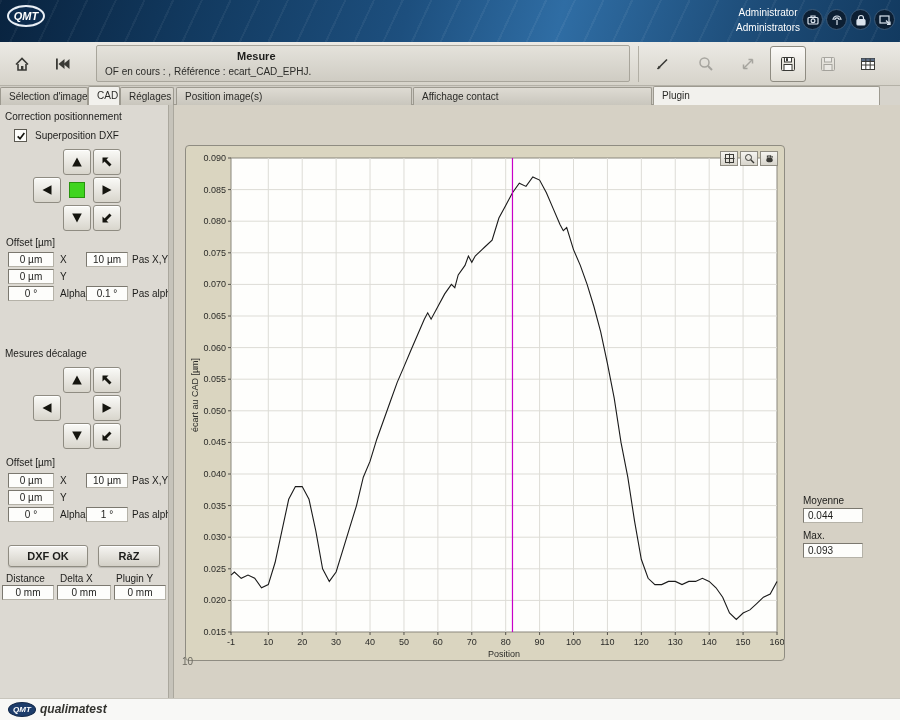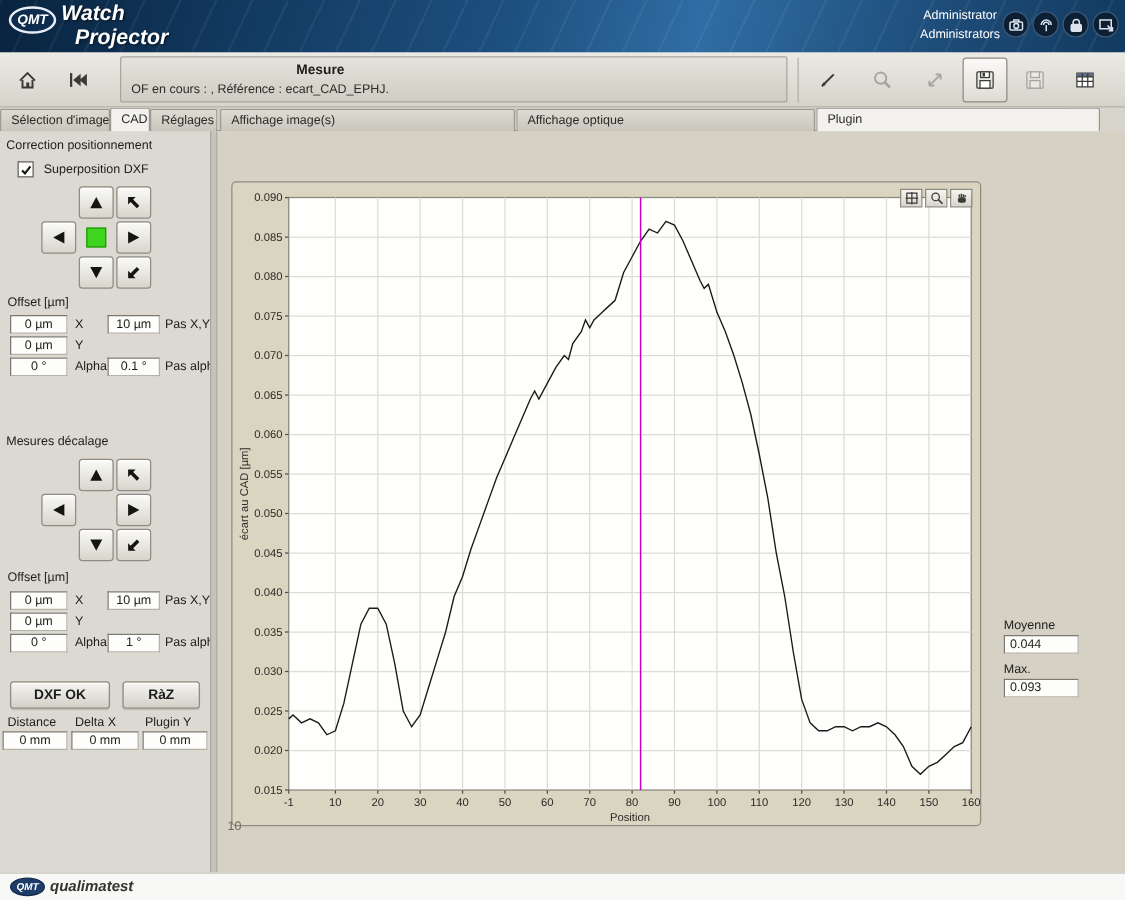--- a/index.html
+++ b/index.html
@@ -72,24 +72,20 @@
 </style>
 </head>
 <body>
 
 <div class="app">
 
   <header class="header">
     <div class="logo-oval">
         <span>QMT</span>
       </div>
-    <div class="brand">
-      <div class="brand1">Watch</div>
-      <div class="brand2">Projector</div>
-    </div>
     <div class="user-block">
       <div>Administrator</div>
       <div>Administrators</div>
     </div>
     <div class="header-icons">
       <div class="hicon">
         <svg width="14" height="14" viewBox="0 0 14 14">
             <g fill="none" stroke="#dbe4ee" stroke-width="1.2">
               <rect x="2" y="4.5" width="10" height="6.5" rx="1"></rect>
               <circle cx="7" cy="7.7" r="1.9"></circle>
@@ -190,22 +186,22 @@
           <rect x="2.5" y="3.5" width="13" height="3" fill="#5b6c84"></rect>
           <path d="M2.5 6.5 h13 M2.5 10 h13 M6.8 3.5 v11 M11.2 3.5 v11" stroke="#3a3a36" fill="none"></path>
         </svg>
     </div>
   </div>
 
   <div class="tabstrip">
     <div class="tab" style="left:0;width:88px">Sélection d'image</div>
     <div class="tab active" style="left:88px;width:32px">CAD</div>
     <div class="tab" style="left:120px;width:54px">Réglages</div>
-    <div class="tab" style="left:176px;width:236px">Affichage image(s)</div>
-    <div class="tab" style="left:413px;width:239px">Affichage optique</div>
+    <div class="tab" style="left:176px;width:236px">Position image(s)</div>
+    <div class="tab" style="left:413px;width:239px">Affichage contact</div>
     <div class="tab active" style="left:653px;width:227px">Plugin</div>
   </div>
 
   <div class="left-panel">
     <div class="sec-title" style="left:5px;top:6px">Correction positionnement</div>
     <div class="checkbox" style="left:14px;top:24px">
       <svg width="10" height="10" viewBox="0 0 12 12">
           <path d="M2 6.5 L4.8 9.2 L10 2.5" fill="none" stroke="#15150f" stroke-width="2"></path>
         </svg>
     </div>

